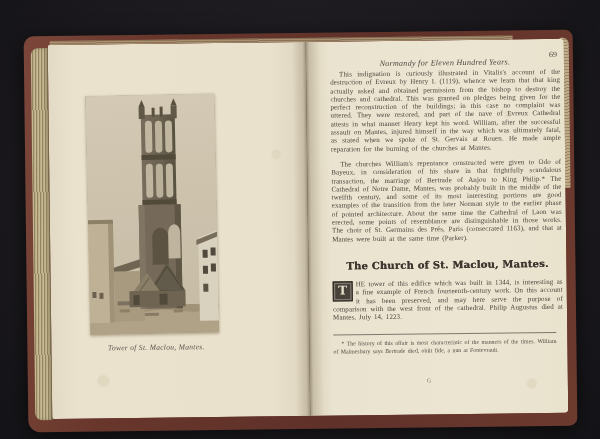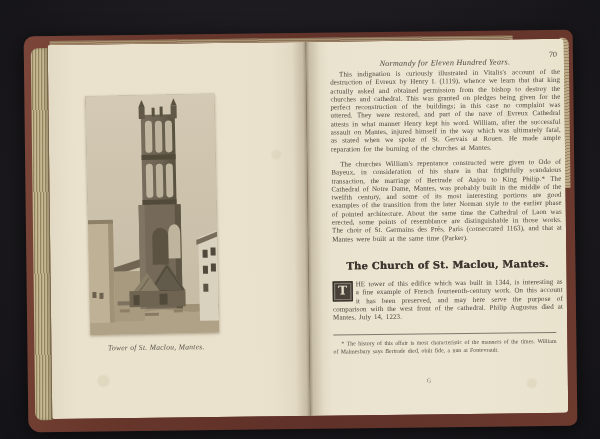--- a/index.html
+++ b/index.html
@@ -197,21 +197,21 @@
           <rect width="129" height="239" fill="#8a6f4a" opacity="0.05"></rect>
         </svg>
       </div>
       <div class="caption">Tower of St. Maclou, Mantes.</div>
     </div>
 
     <div class="page page-right">
       <div class="textblock">
         <div class="header-row">
           <span class="running-header">Normandy for Eleven Hundred Years.</span>
-          <span class="page-number">70</span>
+          <span class="page-number">69</span>
         </div>
         <p class="para">This indignation is curiously illustrated in Vitalis's account of the destruction of Evreux by Henry I. (1119), whence we learn that that king actually asked and obtained permission from the bishop to destroy the churches and cathedral. This was granted on pledges being given for the perfect reconstruction of the buildings; in this case no complaint was uttered. They were restored, and part of the nave of Evreux Cathedral attests in what manner Henry kept his word. William, after the successful assault on Mantes, injured himself in the way which was ultimately fatal, as stated when we spoke of St. Gervais at Rouen. He made ample reparation for the burning of the churches at Mantes.</p>
         <p class="para">The churches William's repentance constructed were given to Odo of Bayeux, in consideration of his share in that frightfully scandalous transaction, the marriage of Bertrade of Anjou to King Philip.* The Cathedral of Notre Dame, Mantes, was probably built in the middle of the twelfth century, and some of its most interesting portions are good examples of the transition from the later Norman style to the earlier phase of pointed architecture. About the same time the Cathedral of Laon was erected, some points of resemblance are distinguishable in those works. The choir of St. Germains des Prés, Paris (consecrated 1163), and that at Mantes were built at the same time (Parker).</p>
         <div class="section-heading">The Church of St. Maclou, Mantes.</div>
         <div class="section-para">
           <span class="dropcap">T</span><span>HE tower of this edifice which was built in 1344, is interesting as a fine example of French fourteenth-century work. On this account it has been preserved, and may here serve the purpose of comparison with the west front of the cathedral. Philip Augustus died at Mantes, July 14, 1223.</span>
         </div>
         <div class="foot-rule"></div>
         <p class="footnote">* The history of this affair is most characteristic of the manners of the times. William of Malmesbury says Bertrade died, obiit fide, a nun at Fontevrault.</p>
         <div class="signature">G</div>

